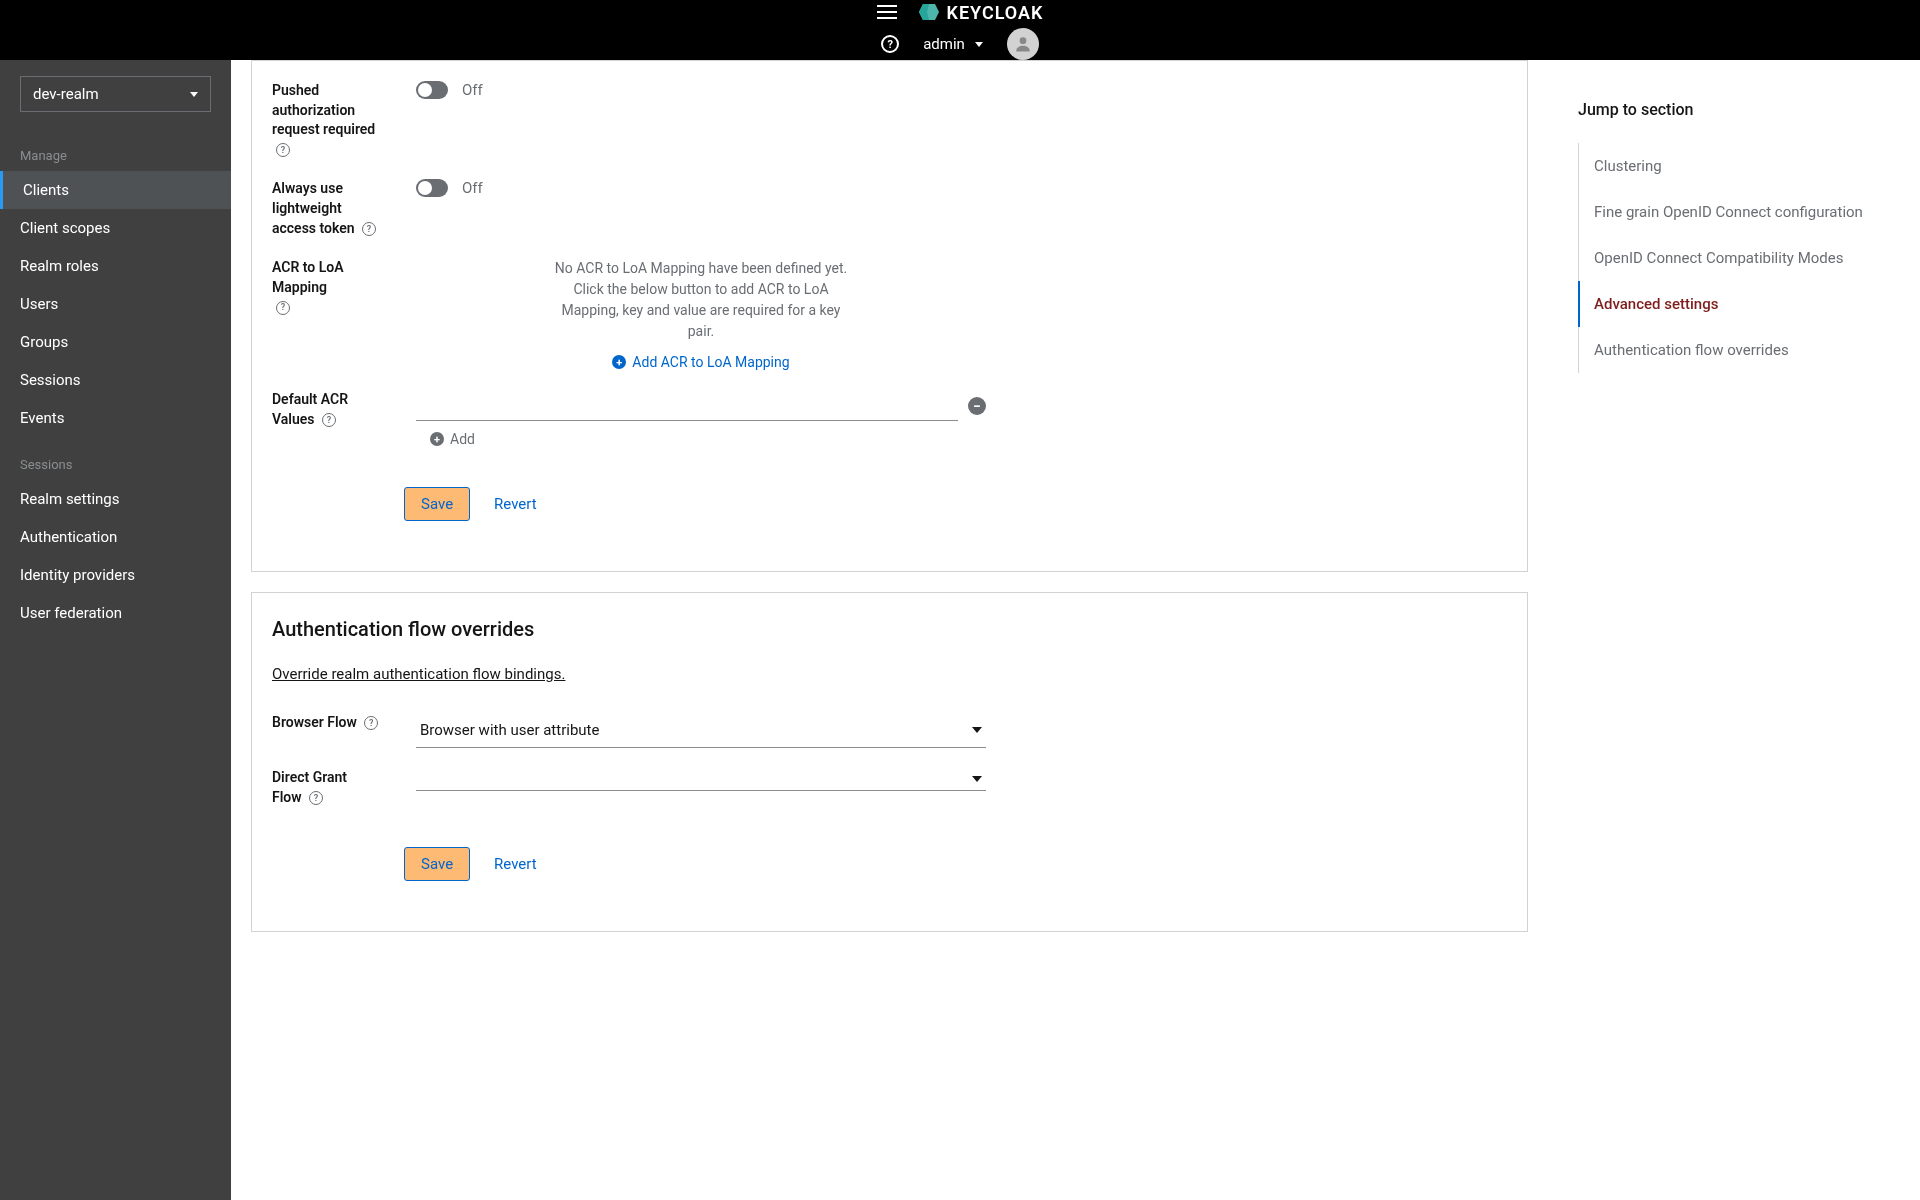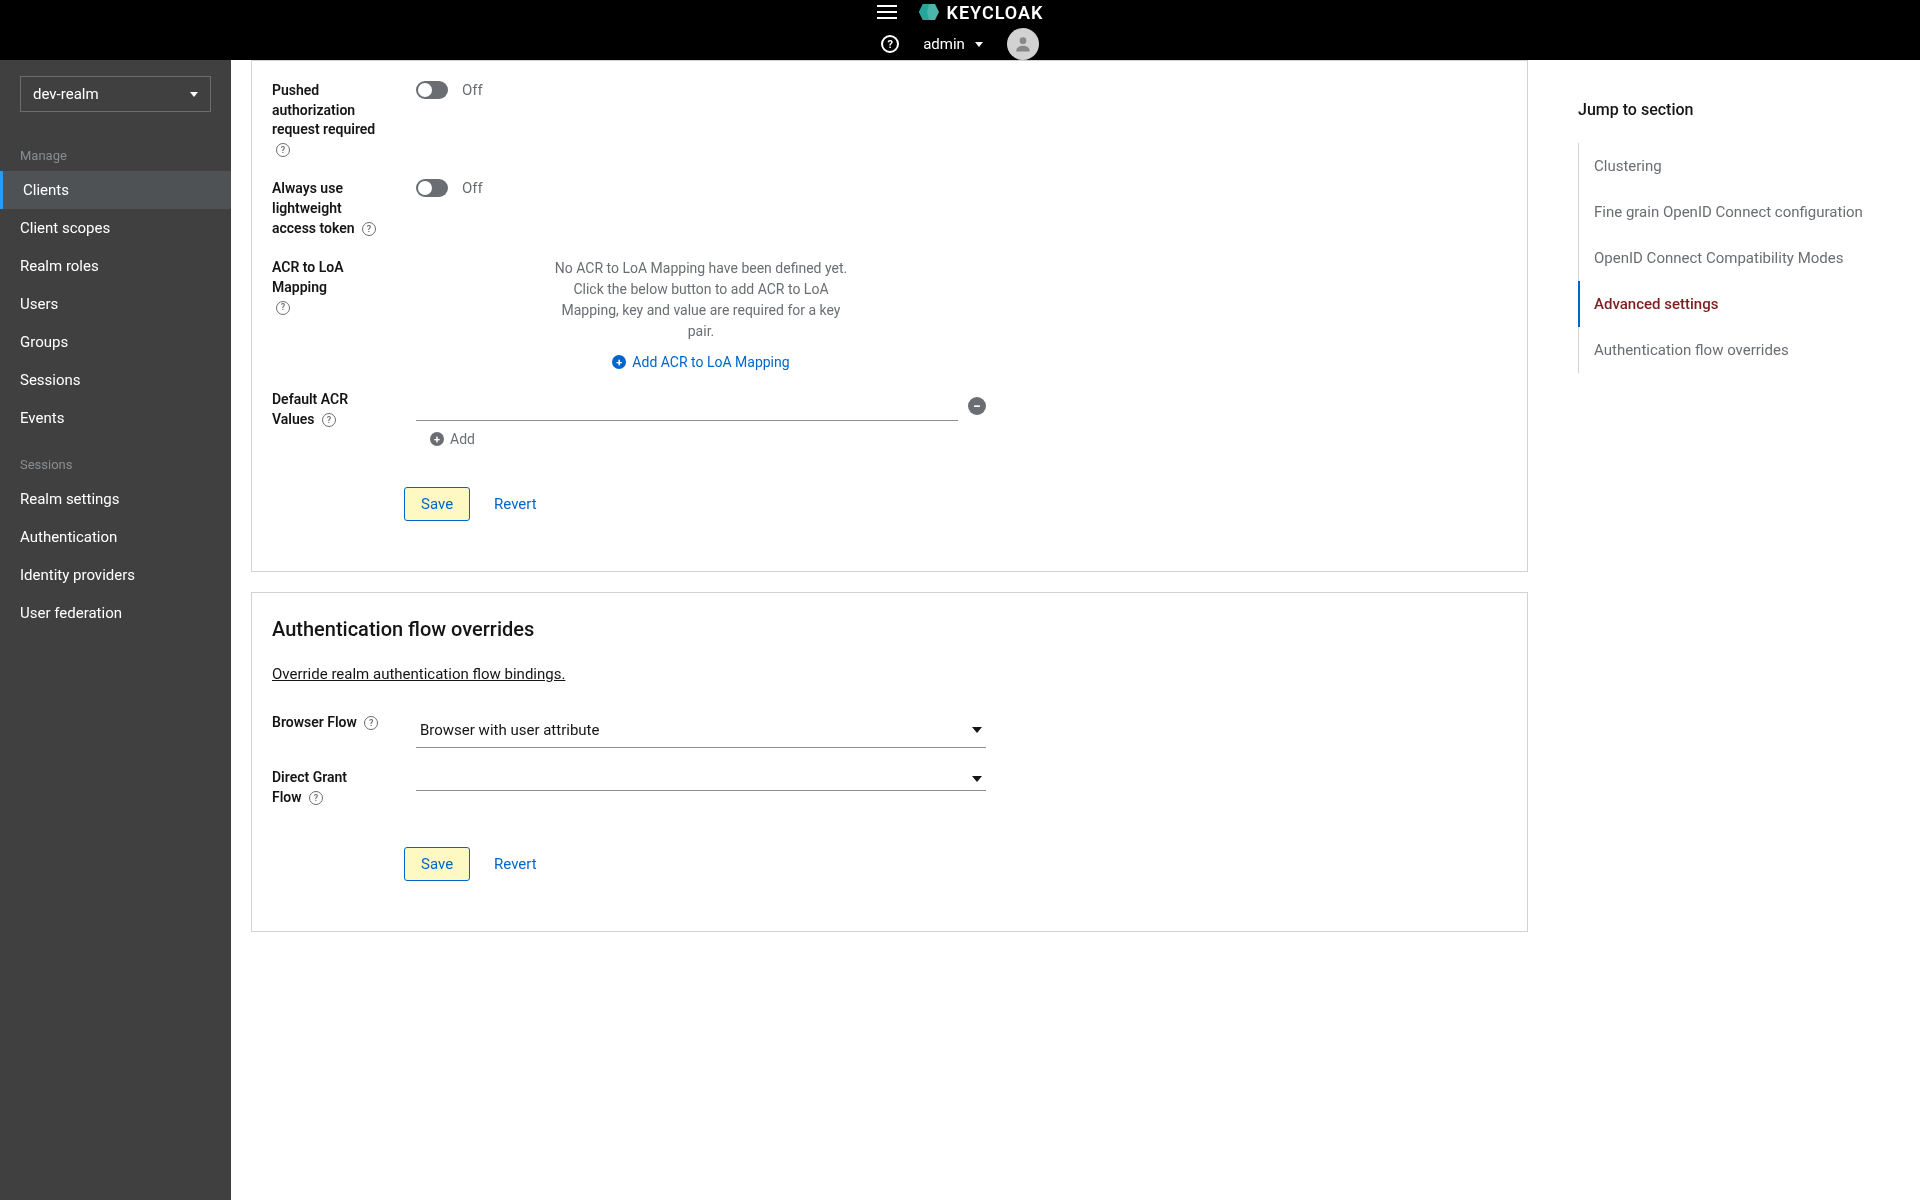--- a/index.html
+++ b/index.html
@@ -51,21 +51,21 @@
 .add-link { display: flex; align-items: center; justify-content: center; gap: 6px; color: #0066cc; font-size: 14px; margin-top: 12px; cursor: pointer; }
 .plus-circle { width: 14px; height: 14px; border-radius: 50%; background: #0066cc; color: #fff; display: inline-flex; align-items: center; justify-content: center; font-size: 11px; font-weight: bold; }
 
 .text-input { width: 100%; border: none; border-bottom: 1px solid #8a8d90; padding: 7px 4px; font-size: 14px; outline: none; }
 .input-row { display: flex; align-items: center; gap: 10px; }
 .minus-circle { width: 18px; height: 18px; border-radius: 50%; background: #6a6e73; color: #fff; display: inline-flex; align-items: center; justify-content: center; font-size: 14px; font-weight: bold; cursor: pointer; flex-shrink: 0; }
 .add-below { display: flex; align-items: center; gap: 6px; color: #6a6e73; font-size: 14px; margin-top: 10px; margin-left: 14px; cursor: pointer; }
 .plus-grey { width: 14px; height: 14px; border-radius: 50%; background: #6a6e73; color: #fff; display: inline-flex; align-items: center; justify-content: center; font-size: 11px; font-weight: bold; }
 
 .btn-row { display: flex; gap: 24px; margin-top: 30px; margin-left: 132px; }
-.btn-save { border: 1px solid #0066cc; color: #0066cc; background: #fef9c3; padding: 7px 16px; font-size: 15px; cursor: pointer; border-radius: 3px; }
+.btn-save { border: 1px solid #0066cc; color: #0066cc; background: #fdba74; padding: 7px 16px; font-size: 15px; cursor: pointer; border-radius: 3px; }
 .btn-revert { border: none; background: none; color: #0066cc; font-size: 15px; cursor: pointer; }
 
 .section-title { font-size: 20px; font-weight: 500; margin-bottom: 24px; }
 .section-desc { font-size: 15px; color: #151515; margin-bottom: 20px; margin-top: 12px; text-decoration: underline; }
 
 .select-box { border: none; border-bottom: 1px solid #8a8d90; padding: 8px 4px; display: flex; justify-content: space-between; align-items: center; cursor: pointer; font-size: 15px; }
 .select-caret { width: 0; height: 0; border-left: 5px solid transparent; border-right: 5px solid transparent; border-top: 6px solid #151515; }
 
 .jump-panel { width: 372px; padding: 40px 30px; flex-shrink: 0; }
 .jump-title { font-size: 16px; font-weight: 500; margin-bottom: 24px; }

